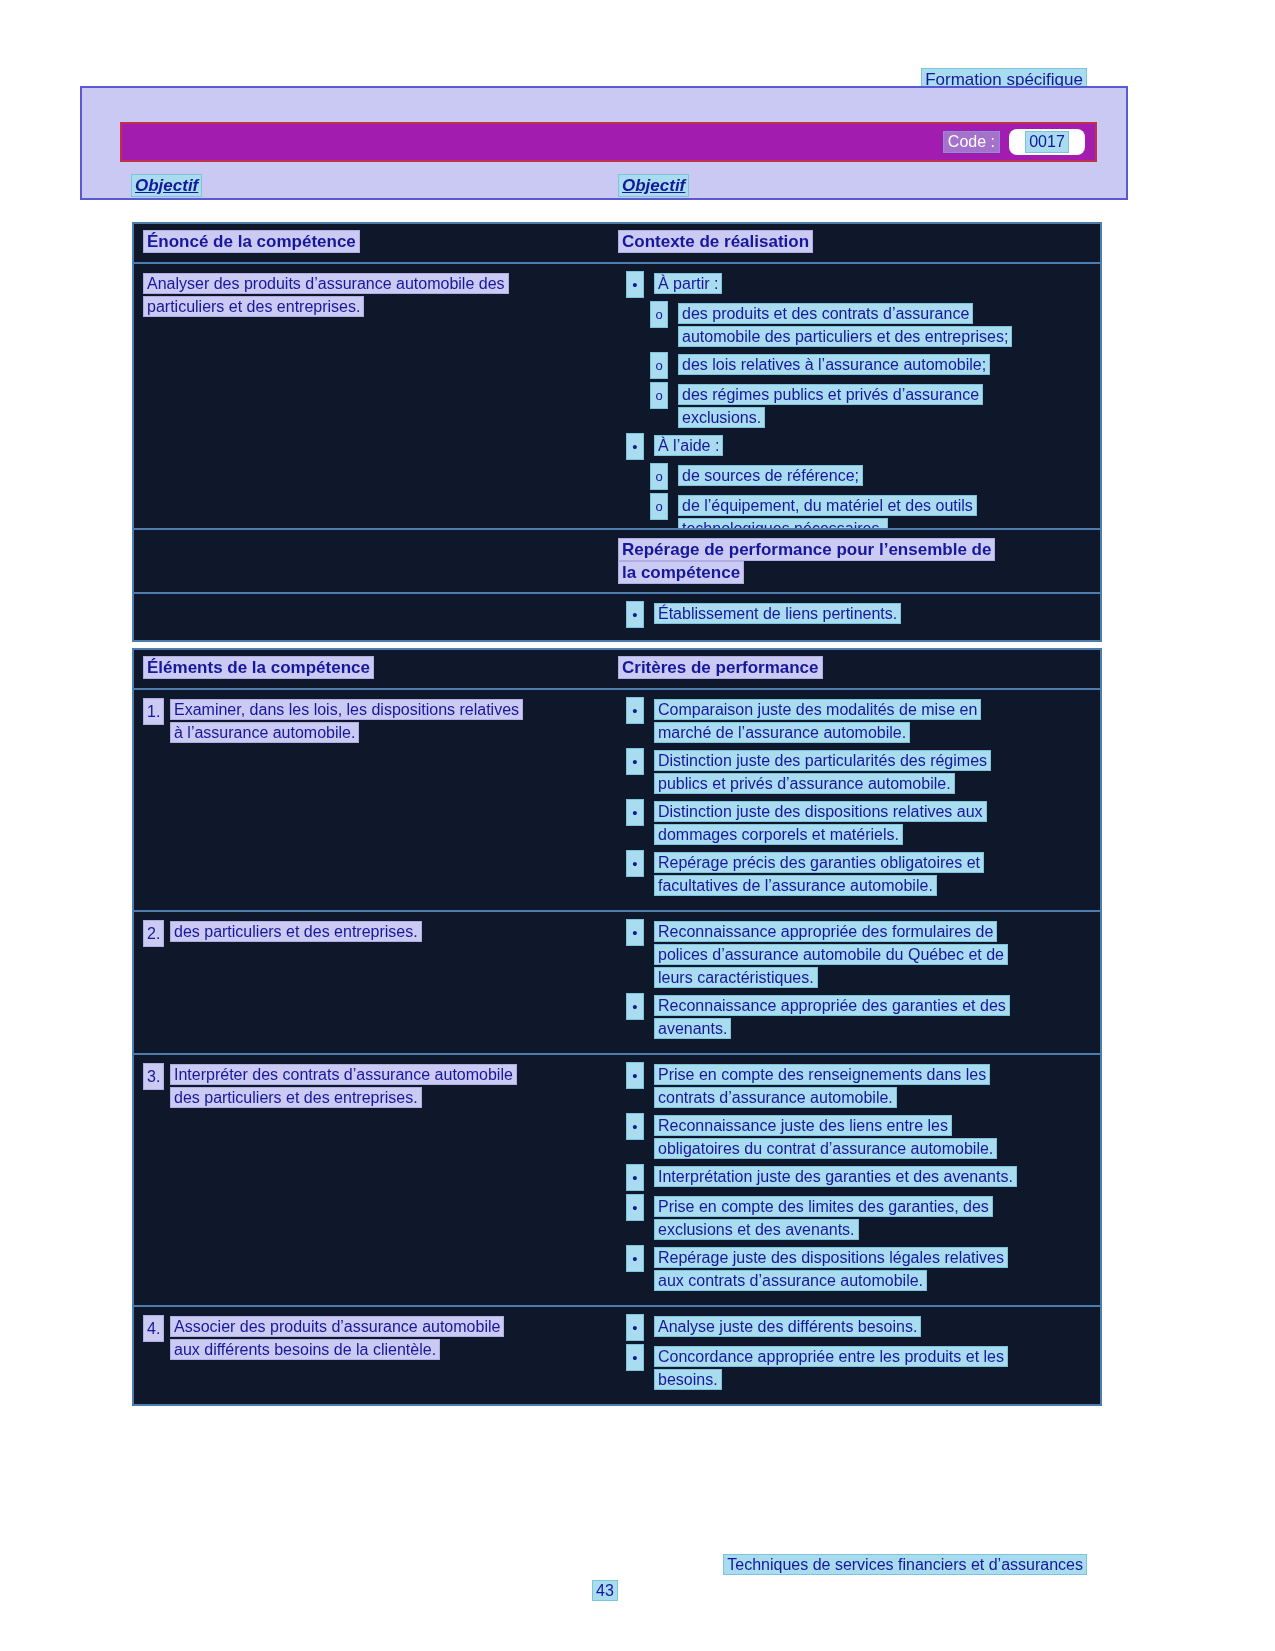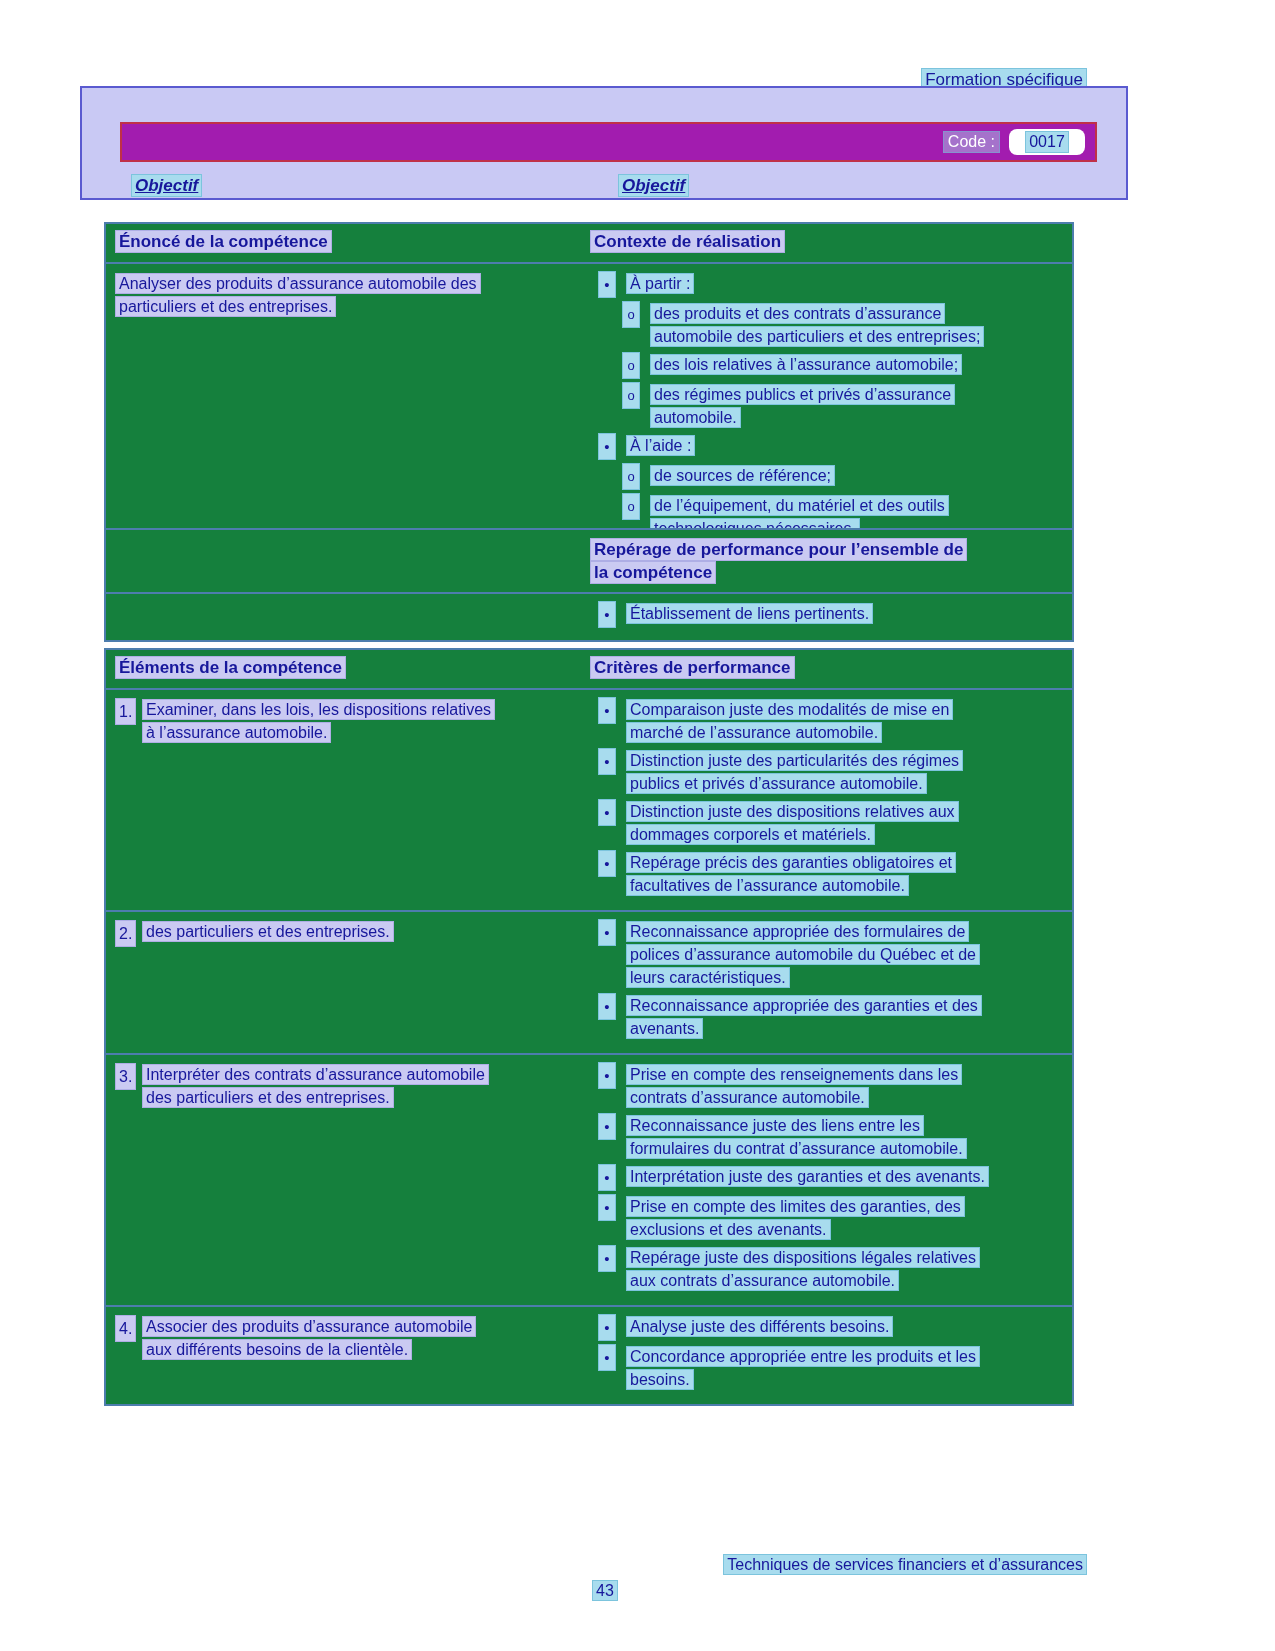--- a/index.html
+++ b/index.html
@@ -37,22 +37,22 @@
     background:#ffffff; margin-left:10px; min-width:76px; height:26px;
     display:inline-flex; align-items:center; justify-content:center;border-radius:8px;
   }
   .objstd { position:absolute; left:0; top:88px; width:100%; height:26px;text-align:right; }
   .objstd-item { position:absolute; font-size:17px; font-weight:bold; font-style:italic; }
   .objstd-item.obj { left:50px; }
   .objstd-item.std { left:537px; }
 
   
   .tbl {
-    position:absolute; left:104px; width:970px;
-    border:2px solid #4d7dad; background:#15803d;
+    position:absolute; left:132px; width:970px;
+    border:2px solid #4d7dad; background:#0f172a;
   }
   #tbl1 { top:222px; }
   #tbl2 { top:528px; }
   #tbl3 { top:648px; }
   .row { display:flex; }
   .col-l { width:485px; padding:8px 12px 8px 10px; }
   .col-r { flex:1; padding:8px 12px 8px 0; }
   .thead { border-bottom:2px solid #4d7dad; min-height:40px; }
   .thead .hl { font-size:17px; font-weight:bold; }
   #tbl1 .tbody { min-height:246px; }
@@ -136,21 +136,21 @@
         <div class="bi lvl2">
           <span class="bu hl cyan">o</span>
           <div class="bt">
             <div class="line"><span class="hl cyan">des lois relatives à l’assurance automobile;</span></div>
           </div>
         </div>
         <div class="bi lvl2">
           <span class="bu hl cyan">o</span>
           <div class="bt">
             <div class="line"><span class="hl cyan">des régimes publics et privés d’assurance</span></div>
-            <div class="line"><span class="hl cyan">automobile.</span></div>
+            <div class="line"><span class="hl cyan">exclusions.</span></div>
           </div>
         </div>
         <div class="bi lvl1">
           <span class="bu hl cyan">•</span>
           <div class="bt">
             <div class="line"><span class="hl cyan">À l’aide :</span></div>
           </div>
         </div>
         <div class="bi lvl2">
           <span class="bu hl cyan">o</span>
@@ -277,21 +277,21 @@
             <span class="bu hl cyan">•</span>
             <div class="bt">
               <div class="line"><span class="hl cyan">Prise en compte des renseignements dans les</span></div>
               <div class="line"><span class="hl cyan">contrats d’assurance automobile.</span></div>
             </div>
           </div>
           <div class="bi lvl1">
             <span class="bu hl cyan">•</span>
             <div class="bt">
               <div class="line"><span class="hl cyan">Reconnaissance juste des liens entre les</span></div>
-              <div class="line"><span class="hl cyan">formulaires du contrat d’assurance automobile.</span></div>
+              <div class="line"><span class="hl cyan">obligatoires du contrat d’assurance automobile.</span></div>
             </div>
           </div>
           <div class="bi lvl1">
             <span class="bu hl cyan">•</span>
             <div class="bt">
               <div class="line"><span class="hl cyan">Interprétation juste des garanties et des avenants.</span></div>
             </div>
           </div>
           <div class="bi lvl1">
             <span class="bu hl cyan">•</span>

